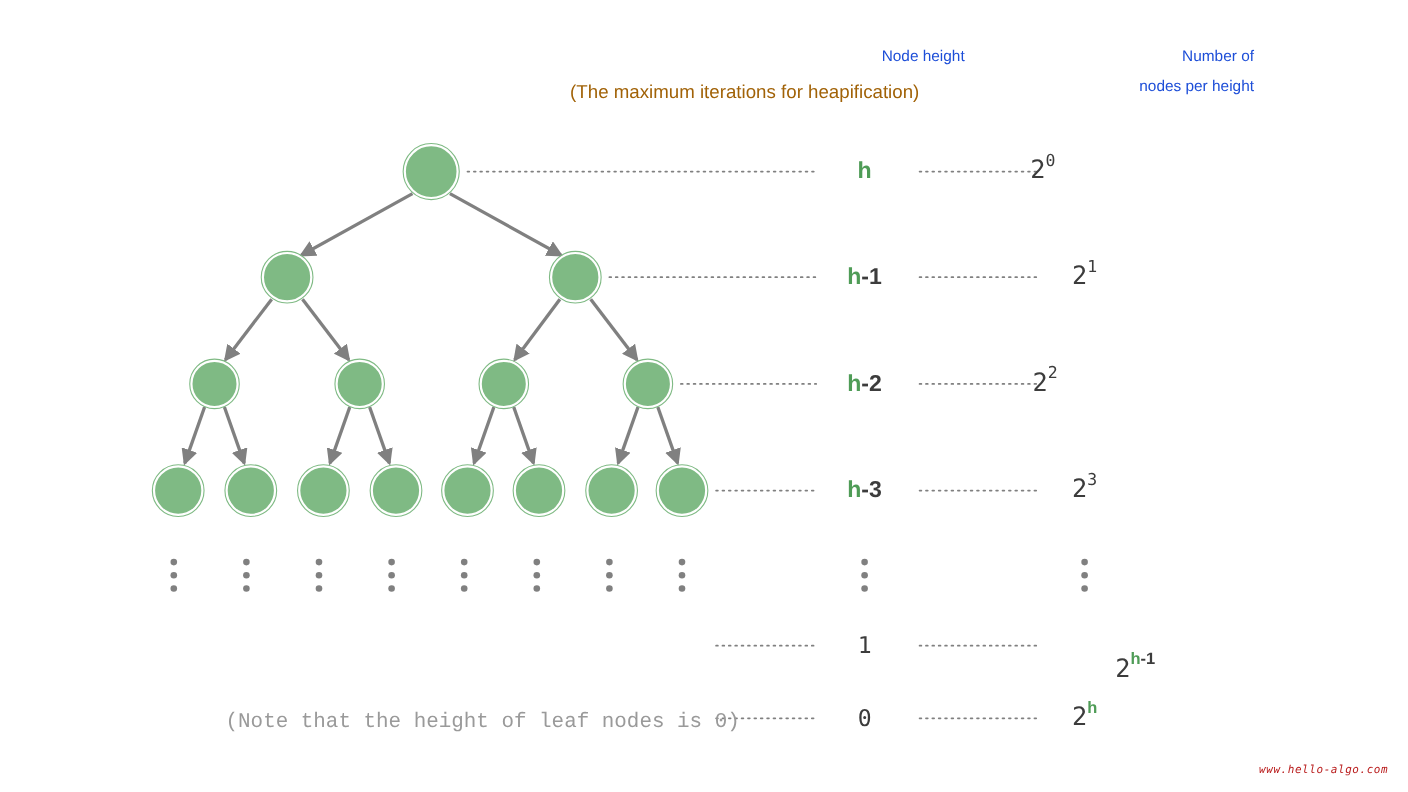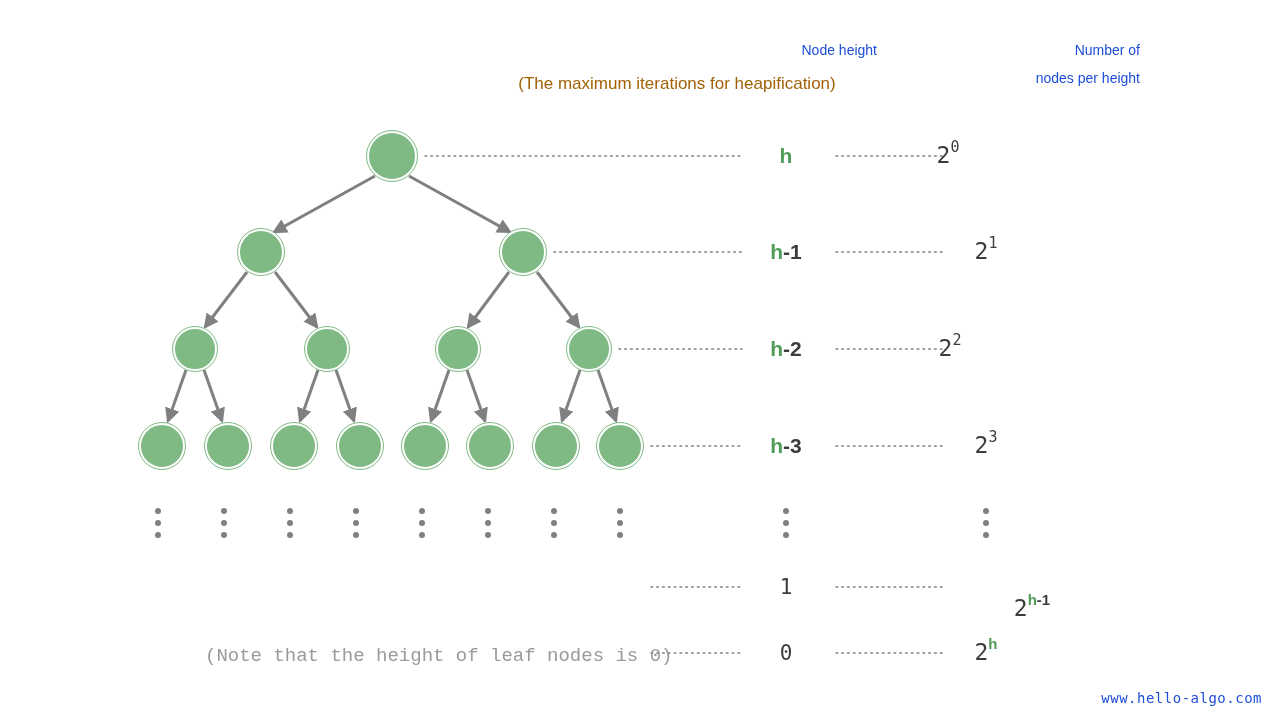--- a/index.html
+++ b/index.html
@@ -132,24 +132,25 @@
     white-space: nowrap;
     font-family: Liberation Mono, monospace;
   }
 
   
   #watermark {
     position: absolute;
     right: 18px;
     bottom: 14px;
     font-family: "DejaVu Sans Mono", "Liberation Mono", monospace;
-    font-size: 14px;
-    color: #1d4ed8;
+    font-size: 10px;
+    color: #b91c1c;
     letter-spacing: 0.5px;
     white-space: nowrap;
+    font-style: italic;
   }
 </style>
 </head>
 <body>
 
 <svg id="canvas" viewBox="0 0 1280 720">
   <defs>
     <marker id="arrowhead" markerWidth="5" markerHeight="5" refX="4.2" refY="2.5" orient="auto" markerUnits="strokeWidth">
       <path d="M0,0 L5,2.5 L0,5 z" fill="#808080"></path>
     </marker>

